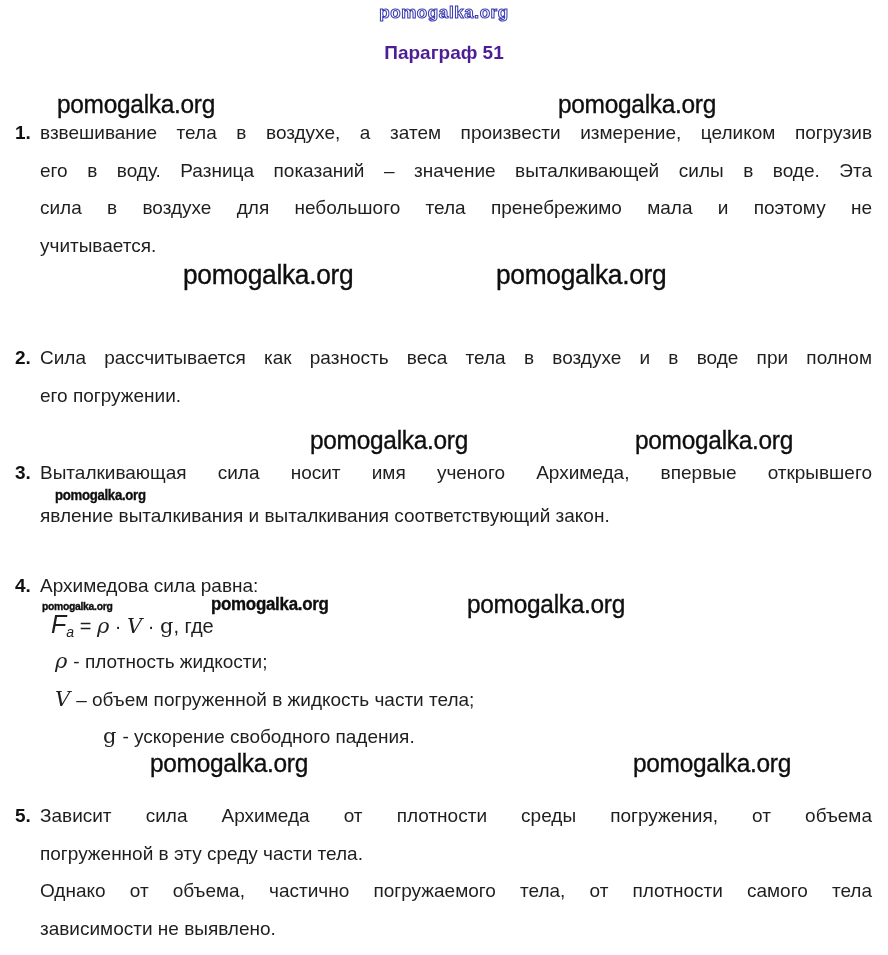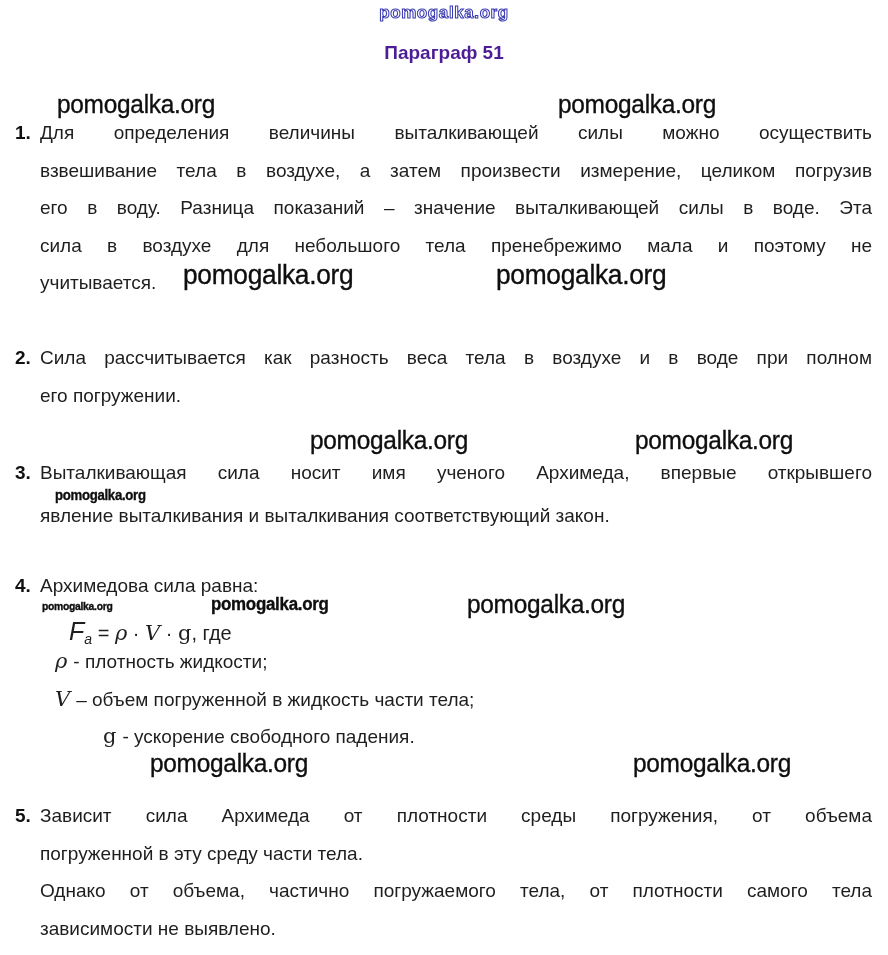--- a/index.html
+++ b/index.html
@@ -46,21 +46,21 @@
   #item4{top:574px;height:200px;}
   #item5{top:797px;}
   #item1 .wm-inline1{left:168px;top:146px;}
   #item1 .wm-inline2{left:481px;top:146px;}
   #item3 .wm-mid-row{margin:1px 0 1px 15px;line-height:17px;}
   
   .f4-wm-tiny{left:27px;top:26px;}
   .f4-wm-mid{left:196px;top:21px;}
   .f4-wm-large{left:452px;top:16px;}
   .formula{
-    position:absolute;left:54px;top:37px;line-height:40px;font-size:22px;white-space:nowrap;
+    position:absolute;left:36px;top:37px;line-height:26px;font-size:22px;white-space:nowrap;
   }
   .math-it{font-family:"Liberation Sans",sans-serif;font-style:italic;font-size:25px;}
   .math-sub{font-family:"Liberation Sans",sans-serif;font-style:italic;font-size:14px;vertical-align:-4px;}
   .math-serif-it{font-family:"DejaVu Serif",serif;font-style:italic;font-size:21px;}
   .math-serif{font-family:"DejaVu Serif",serif;font-size:21px;}
   .math-plain{font-family:"Liberation Sans",sans-serif;font-size:20px;}
   .def{position:absolute;left:40px;line-height:26px;font-size:19px;white-space:nowrap;}
   .def .sym{margin-right:6px;}
   #def-rho{top:74px;}
   #def-v{top:112px;}
@@ -80,21 +80,20 @@
 
   <div class="wm-blue">pomogalka.org</div>
 
   <div class="doc-title">Параграф 51</div>
 
   <span class="wm wm-26" id="wm-r1a">pomogalka.org</span>
   <span class="wm wm-26" id="wm-r1b">pomogalka.org</span>
 
   <div class="item" id="item1">
     <span class="num">1.</span>
-    <div class="line">Для определения величины выталкивающей силы можно осуществить</div>
     <div class="line">взвешивание тела в воздухе, а затем произвести измерение, целиком погрузив</div>
     <div class="line">его в воду. Разница показаний – значение выталкивающей силы в воде. Эта</div>
     <div class="line">сила в воздухе для небольшого тела пренебрежимо мала и поэтому не</div>
     <div class="line plain">учитывается.</div>
     <span class="wm wm-28 wm-inline1">pomogalka.org</span>
     <span class="wm wm-28 wm-inline2">pomogalka.org</span>
   </div>
 
   <div class="item" id="item2">
     <span class="num">2.</span>

